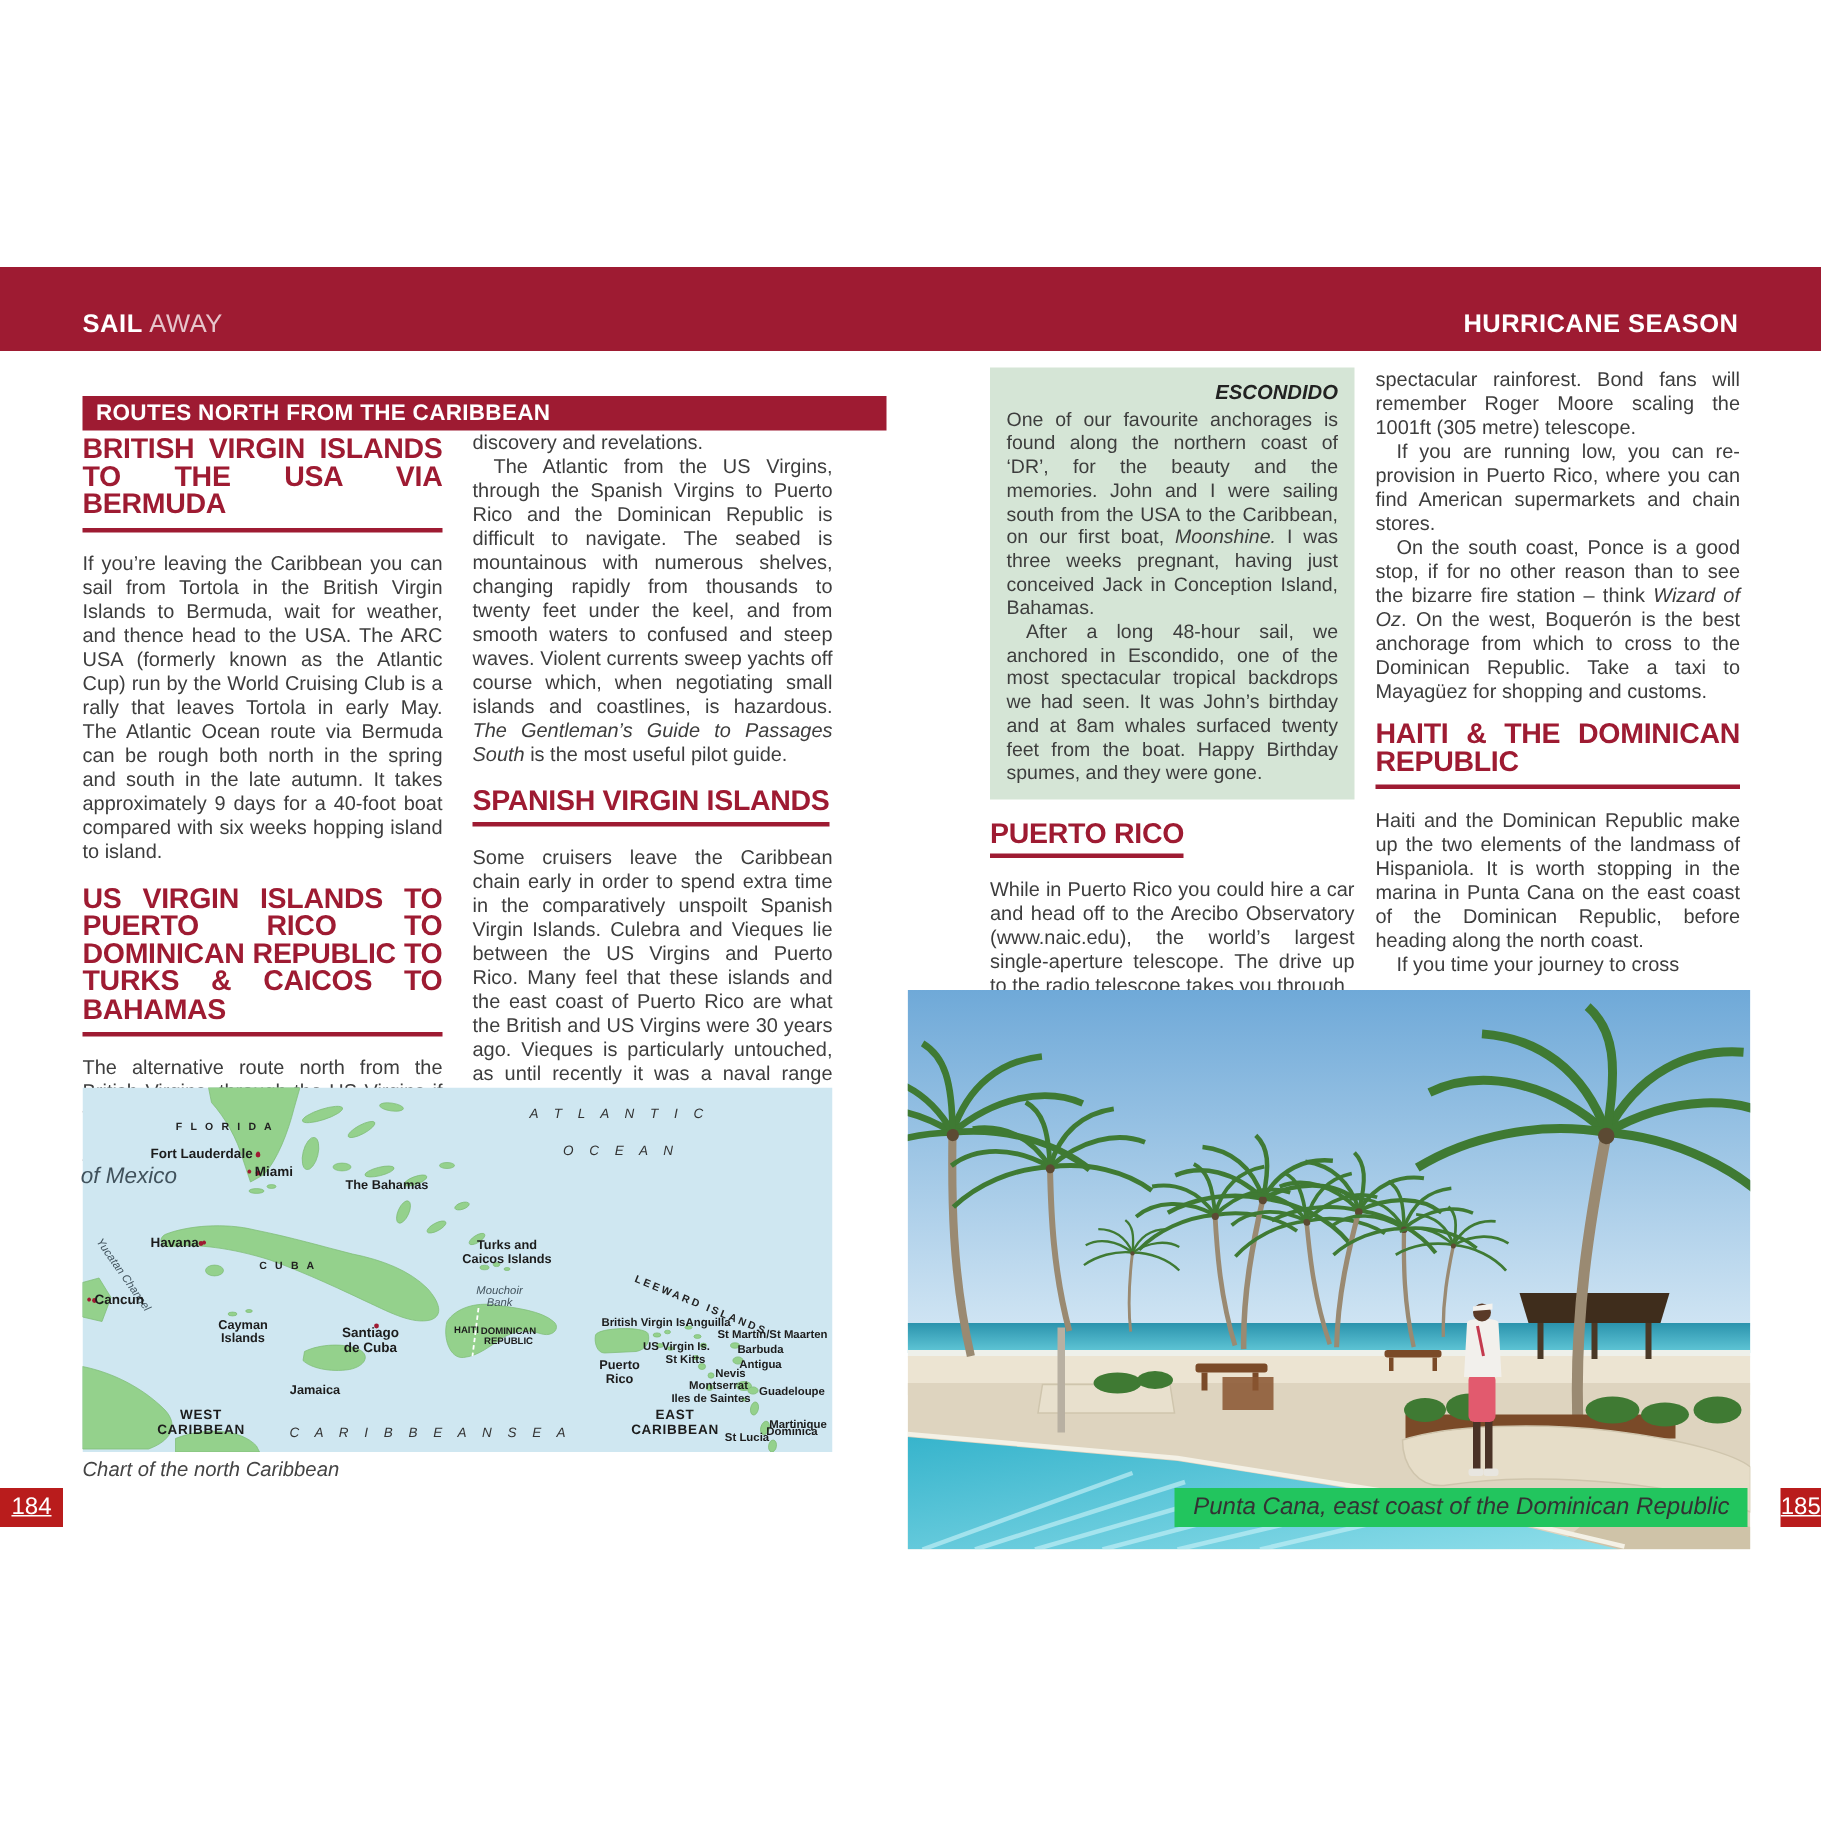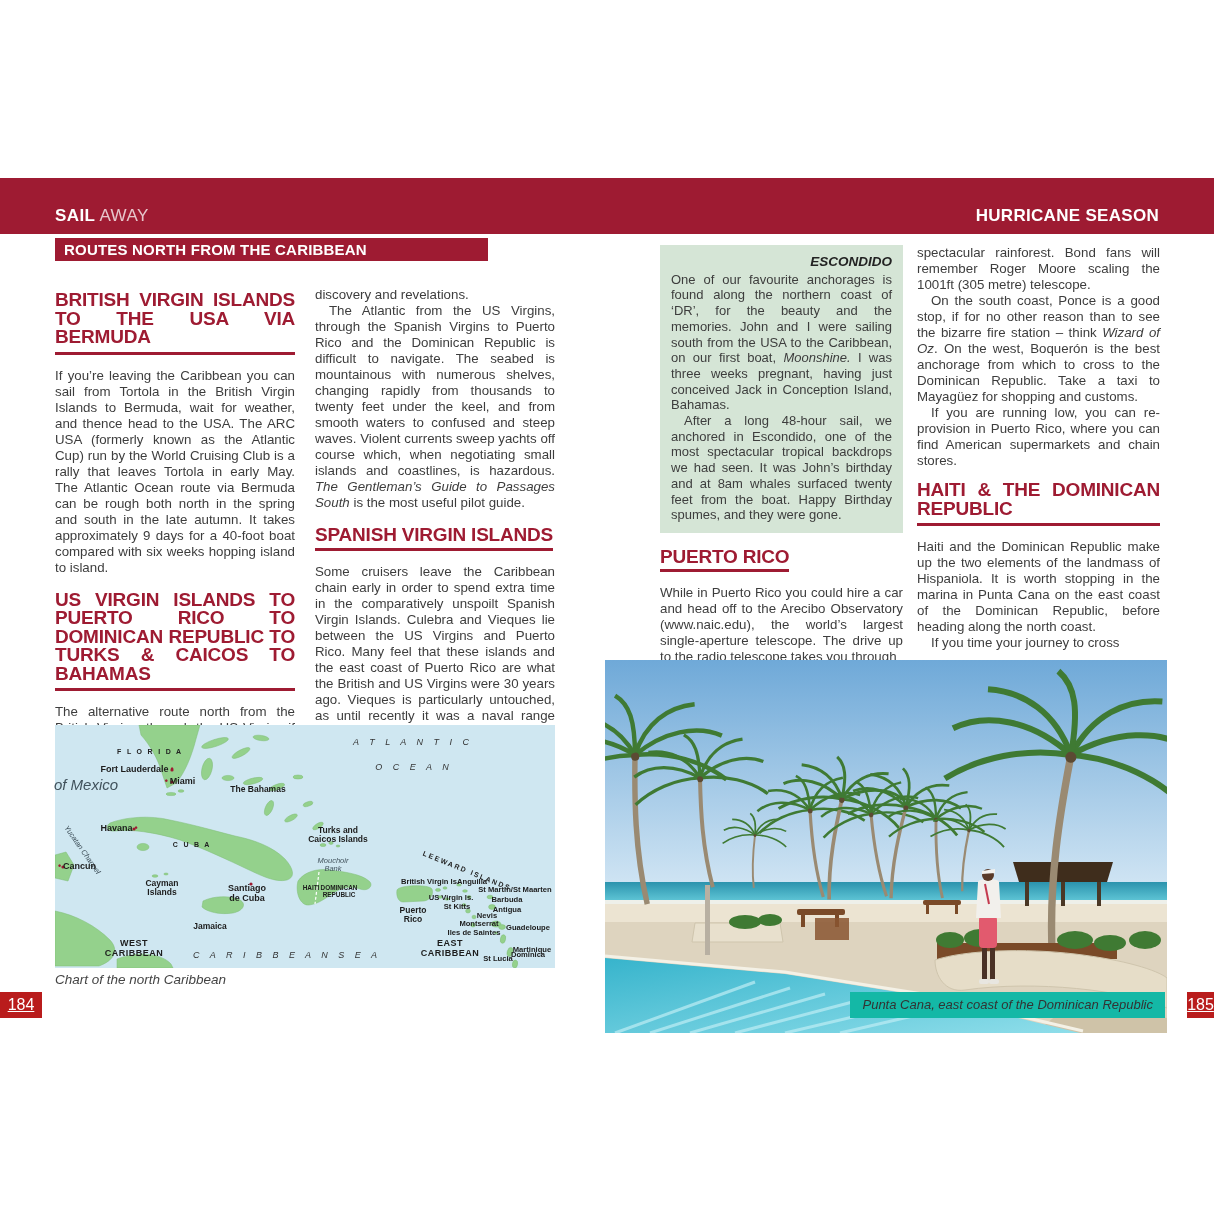--- a/index.html
+++ b/index.html
@@ -7,21 +7,21 @@
          font-family:"Liberation Sans",sans-serif;color:#3d3d3d;}
   
   .topbar{position:absolute;left:0;top:178px;width:1214px;height:56px;background:#9e1b32;
           display:flex;align-items:flex-end;justify-content:space-between;
           padding:0 55px 8px 55px;box-sizing:border-box;}
   .brand{font-size:17px;letter-spacing:.4px;color:#fff;}
   .brand .b{font-weight:bold;}
   .brand .l{color:rgba(255,255,255,.75);}
   .htitle{font-size:17px;font-weight:bold;color:#fff;letter-spacing:.3px;}
   
-  .banner{position:absolute;left:55px;top:238px;width:433px;height:23px;background:#9e1b32;
+  .banner{position:absolute;left:55px;top:264px;width:536px;height:23px;background:#9e1b32;
           color:#fff;font-weight:bold;font-size:15px;line-height:23px;padding-left:9px;
           box-sizing:border-box;letter-spacing:.2px;}
   
   .col{position:absolute;width:240px;text-align:justify;font-size:13.3px;line-height:16px;}
   .colr{width:243px;}
   .col p{margin:0;}
   .col p.ind{text-indent:14px;}
   .col p + p{margin-top:0;}
   .gap{height:15px;}
   h2{color:#9e1b32;font-size:19px;line-height:18.5px;font-weight:bold;margin:0 0 13px 0;
@@ -55,22 +55,22 @@
                    font-weight:normal;white-space:nowrap;}
   .maplabel.sea-sp-sm{font-size:7px;letter-spacing:1.8px;white-space:nowrap;color:#222;}
   .maplabel.dotr::after{content:"•";color:#9e1b32;margin-left:2px;font-size:9px;}
   .maplabel.dotl::before{content:"•";color:#9e1b32;margin-right:2px;font-size:9px;}
   .mapcaption{position:absolute;left:55px;top:972px;font-style:italic;font-size:13.5px;color:#444;}
   
   .pagenum{position:absolute;top:992px;height:26px;background:#b91c1c;color:#fff;
            font-size:16px;display:flex;align-items:center;justify-content:center;text-decoration:underline;}
   .pn-left{left:0;width:42px;}
   .pn-right{right:0;width:27px;}
-  .photocaption{position:absolute;right:49px;top:992px;height:26px;background:#14b8a6;
-                font-style:italic;font-size:13px;color:#333;line-height:26px;
+  .photocaption{position:absolute;right:49px;top:992px;height:26px;background:#22c55e;
+                font-style:italic;font-size:16px;color:#333;line-height:26px;
                 padding:0 12px;white-space:nowrap;}
   
   .photo{position:absolute;left:605px;top:660px;width:562px;height:373px;overflow:hidden;}
 </style>
 </head>
 <body>
 
 <div class="sheet">
 
   <div class="topbar">
@@ -228,22 +228,22 @@
       <p><span>One of our favourite anchorages is found along the northern coast of ‘DR’, for the beauty and the memories. John and I were sailing south from the USA to the Caribbean, on our first boat, </span><span class="it">Moonshine.</span><span> I was three weeks pregnant, having just conceived Jack in Conception Island, Bahamas.</span></p>
       <p class="ind"><span>After a long 48-hour sail, we anchored in Escondido, one of the most spectacular tropical backdrops we had seen. It was John’s birthday and at 8am whales surfaced twenty feet from the boat. Happy Birthday spumes, and they were gone.</span></p>
     </div>
     <div class="gap"></div>
     <h2 class="ih"><span>PUERTO RICO</span></h2>
     <p><span>While in Puerto Rico you could hire a car and head off to the Arecibo Observatory (www.naic.edu), the world’s largest single-aperture telescope. The drive up to the radio telescope takes you through</span></p>
   </div>
 
   <div class="col colr" style="left:917px;top:245px;">
     <p><span>spectacular rainforest. Bond fans will remember Roger Moore scaling the 1001ft (305 metre) telescope.</span></p>
+    <p class="ind"><span>If you are running low, you can re-provision in Puerto Rico, where you can find American supermarkets and chain stores.</span></p>
     <p class="ind"><span>On the south coast, Ponce is a good stop, if for no other reason than to see the bizarre fire station – think </span><span class="it">Wizard of Oz</span><span>. On the west, Boquerón is the best anchorage from which to cross to the Dominican Republic. Take a taxi to Mayagüez for shopping and customs.</span></p>
-    <p class="ind"><span>If you are running low, you can re-provision in Puerto Rico, where you can find American supermarkets and chain stores.</span></p>
     <div class="gap" style="height:12px;"></div>
     <h2 class="jh">HAITI &amp; THE DOMINICAN REPUBLIC</h2>
     <p><span>Haiti and the Dominican Republic make up the two elements of the landmass of Hispaniola. It is worth stopping in the marina in Punta Cana on the east coast of the Dominican Republic, before heading along the north coast.</span></p>
     <p class="ind"><span>If you time your journey to cross</span></p>
   </div>
 
   <div class="photo">
     <svg width="562" height="373" viewBox="0 0 562 373">
       <defs>
         <linearGradient id="sky" x1="0" y1="0" x2="0" y2="1">

